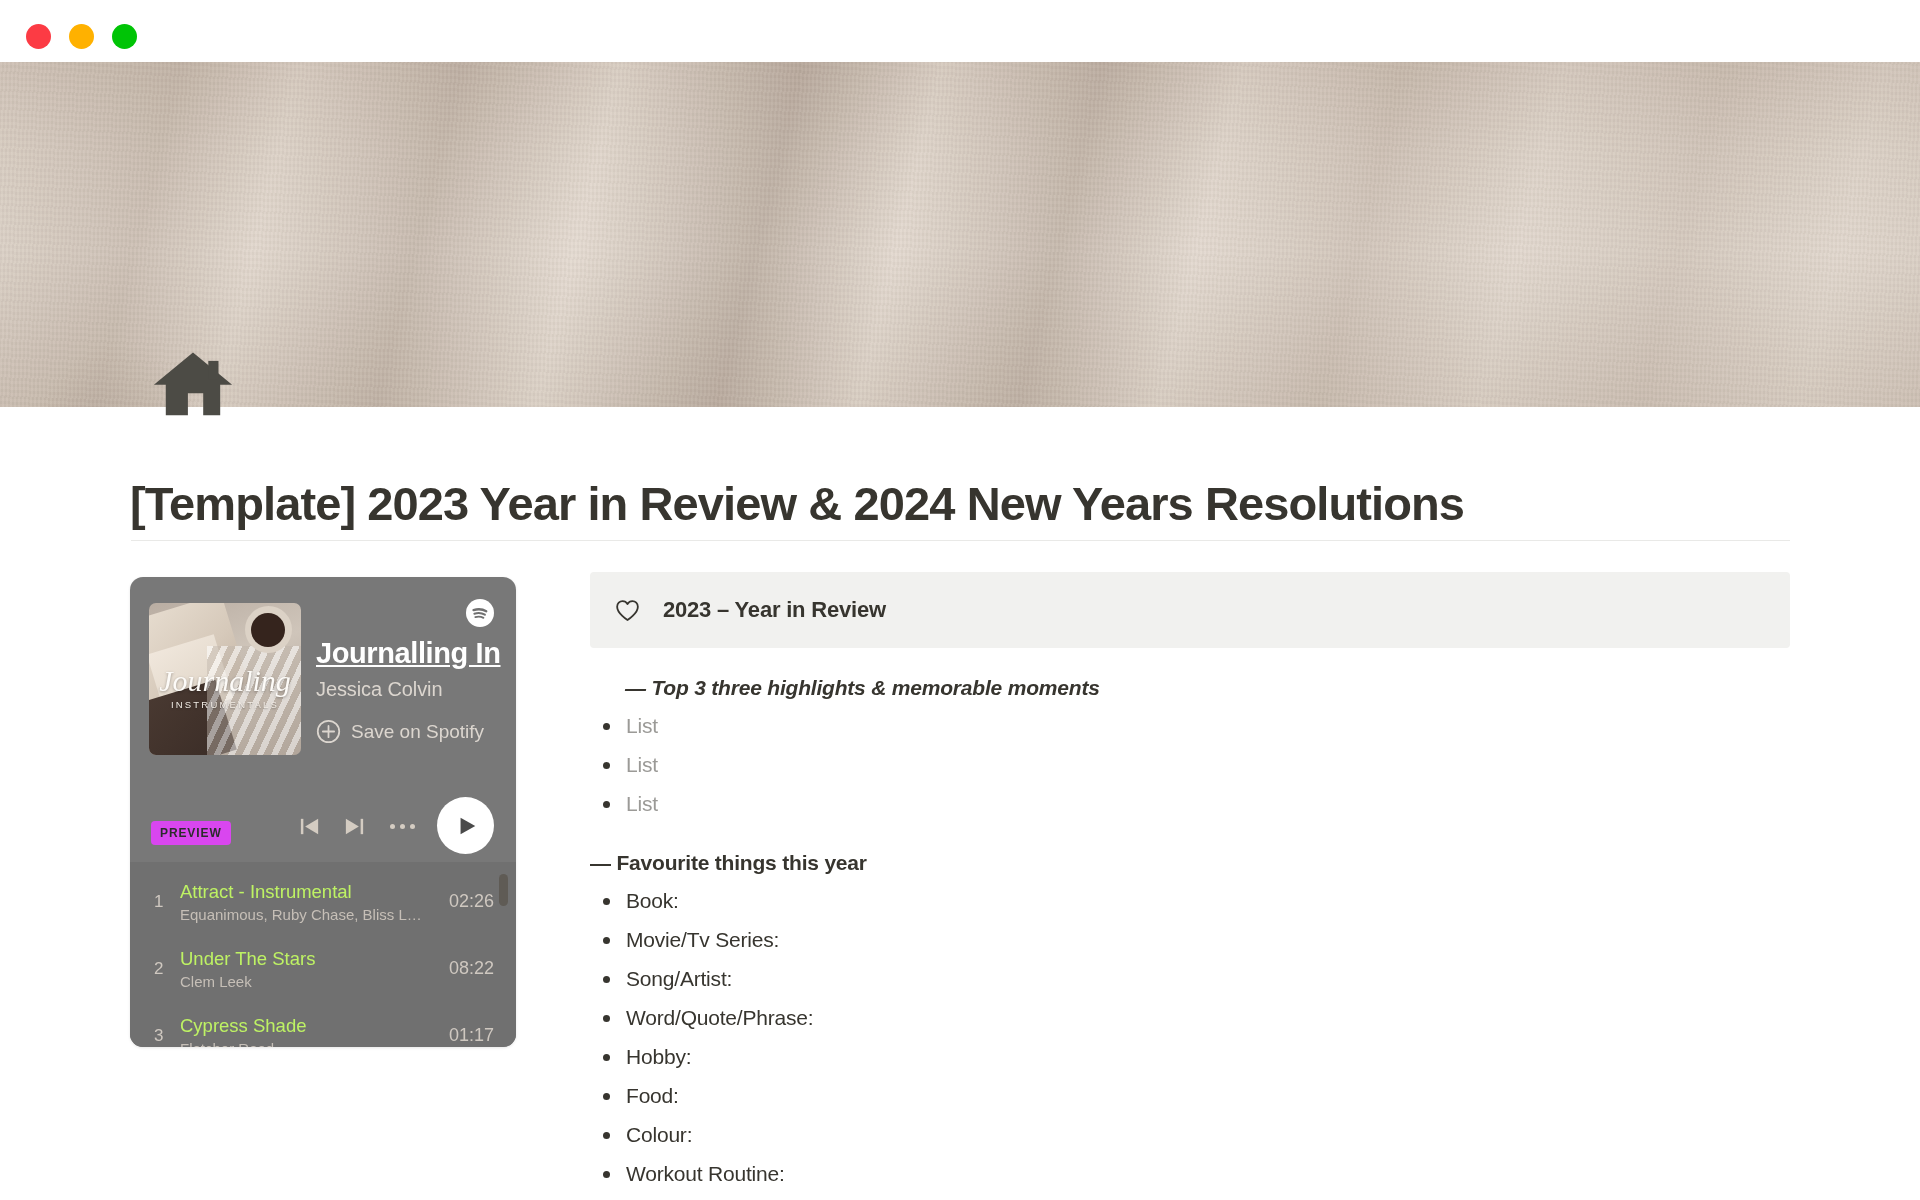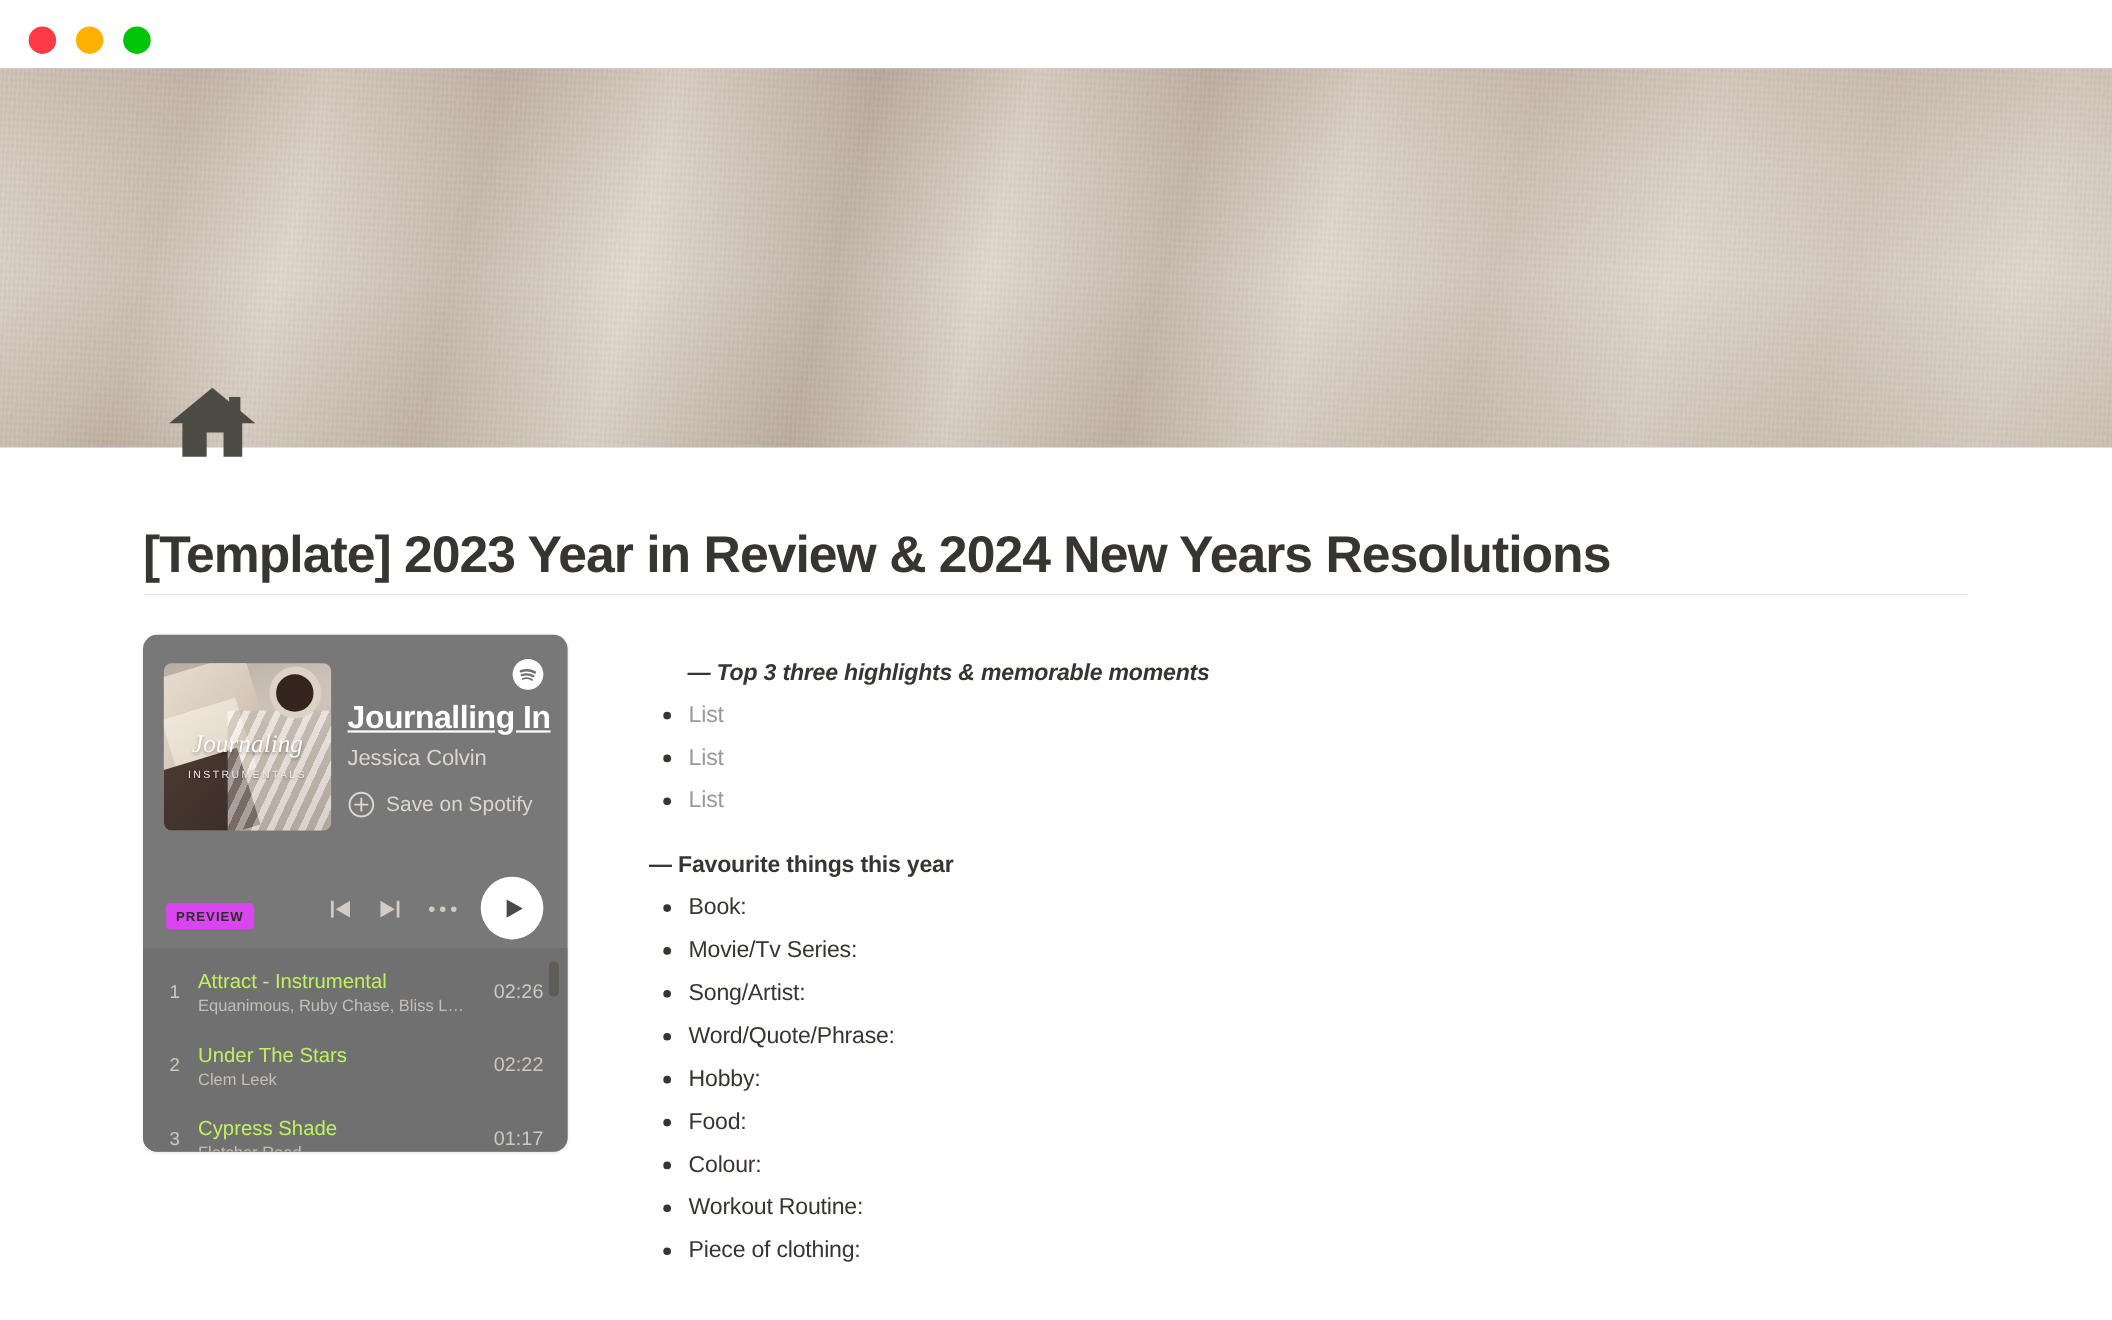--- a/index.html
+++ b/index.html
@@ -137,21 +137,21 @@
     position: absolute; right: -4%; bottom: -6%;
     width: 66%; height: 78%;
     background: repeating-linear-gradient(115deg,
       rgba(255,255,255,.55) 0 6px, rgba(190,180,170,.45) 6px 13px);
   }
   .sp-art .art-title {
     position: absolute; left: 0; right: 0; top: 40%;
     text-align: center;
     font-family: "Liberation Serif", serif;
     font-style: italic;
-    font-size: 23px;
+    font-size: 30px;
     color: #fdfbf8;
     text-shadow: 0 1px 3px rgba(0,0,0,.35);
   }
   .sp-art .art-sub {
     position: absolute; left: 0; right: 0; top: 63%;
     text-align: center;
     font-size: 9.5px;
     letter-spacing: 2.2px;
     color: #f2ece5;
     text-shadow: 0 1px 2px rgba(0,0,0,.35);
@@ -388,37 +388,45 @@
         </div>
         <div class="sp-dur">02:26</div>
       </div>
 
       <div class="sp-row">
         <div class="sp-num">2</div>
         <div class="sp-info">
           <div class="sp-name">Under The Stars</div>
           <div class="sp-sub">Clem Leek</div>
         </div>
-        <div class="sp-dur">02:22</div>
+        <div class="sp-dur">08:22</div>
       </div>
 
       <div class="sp-row">
         <div class="sp-num">3</div>
         <div class="sp-info">
           <div class="sp-name">Cypress Shade</div>
           <div class="sp-sub">Fletcher Reed</div>
         </div>
         <div class="sp-dur">01:17</div>
       </div>
     </div>
 
   </div>
 
   <div class="content">
 
+    <div class="callout">
+      <span class="callout-icon">
+        <svg viewBox="0 0 24 24" xmlns="http://www.w3.org/2000/svg">
+          <path d="M12 20.5 C12 20.5 2.8 14.6 2.8 8.6 C2.8 5.7 5 3.6 7.6 3.6 C9.6 3.6 11.2 4.8 12 6.2 C12.8 4.8 14.4 3.6 16.4 3.6 C19 3.6 21.2 5.7 21.2 8.6 C21.2 14.6 12 20.5 12 20.5 Z" fill="none" stroke="#37352f" stroke-width="1.6" stroke-linejoin="round"></path>
+        </svg>
+      </span>
+      <span class="callout-text">2023 – Year in Review</span>
+    </div>
 
     <div class="section-head italic">— Top 3 three highlights &amp; memorable moments</div>
     <ul class="bullets">
       <li class="placeholder">List</li>
       <li class="placeholder">List</li>
       <li class="placeholder">List</li>
     </ul>
 
     <div class="section-head plain">— Favourite things this year</div>
     <ul class="bullets">

